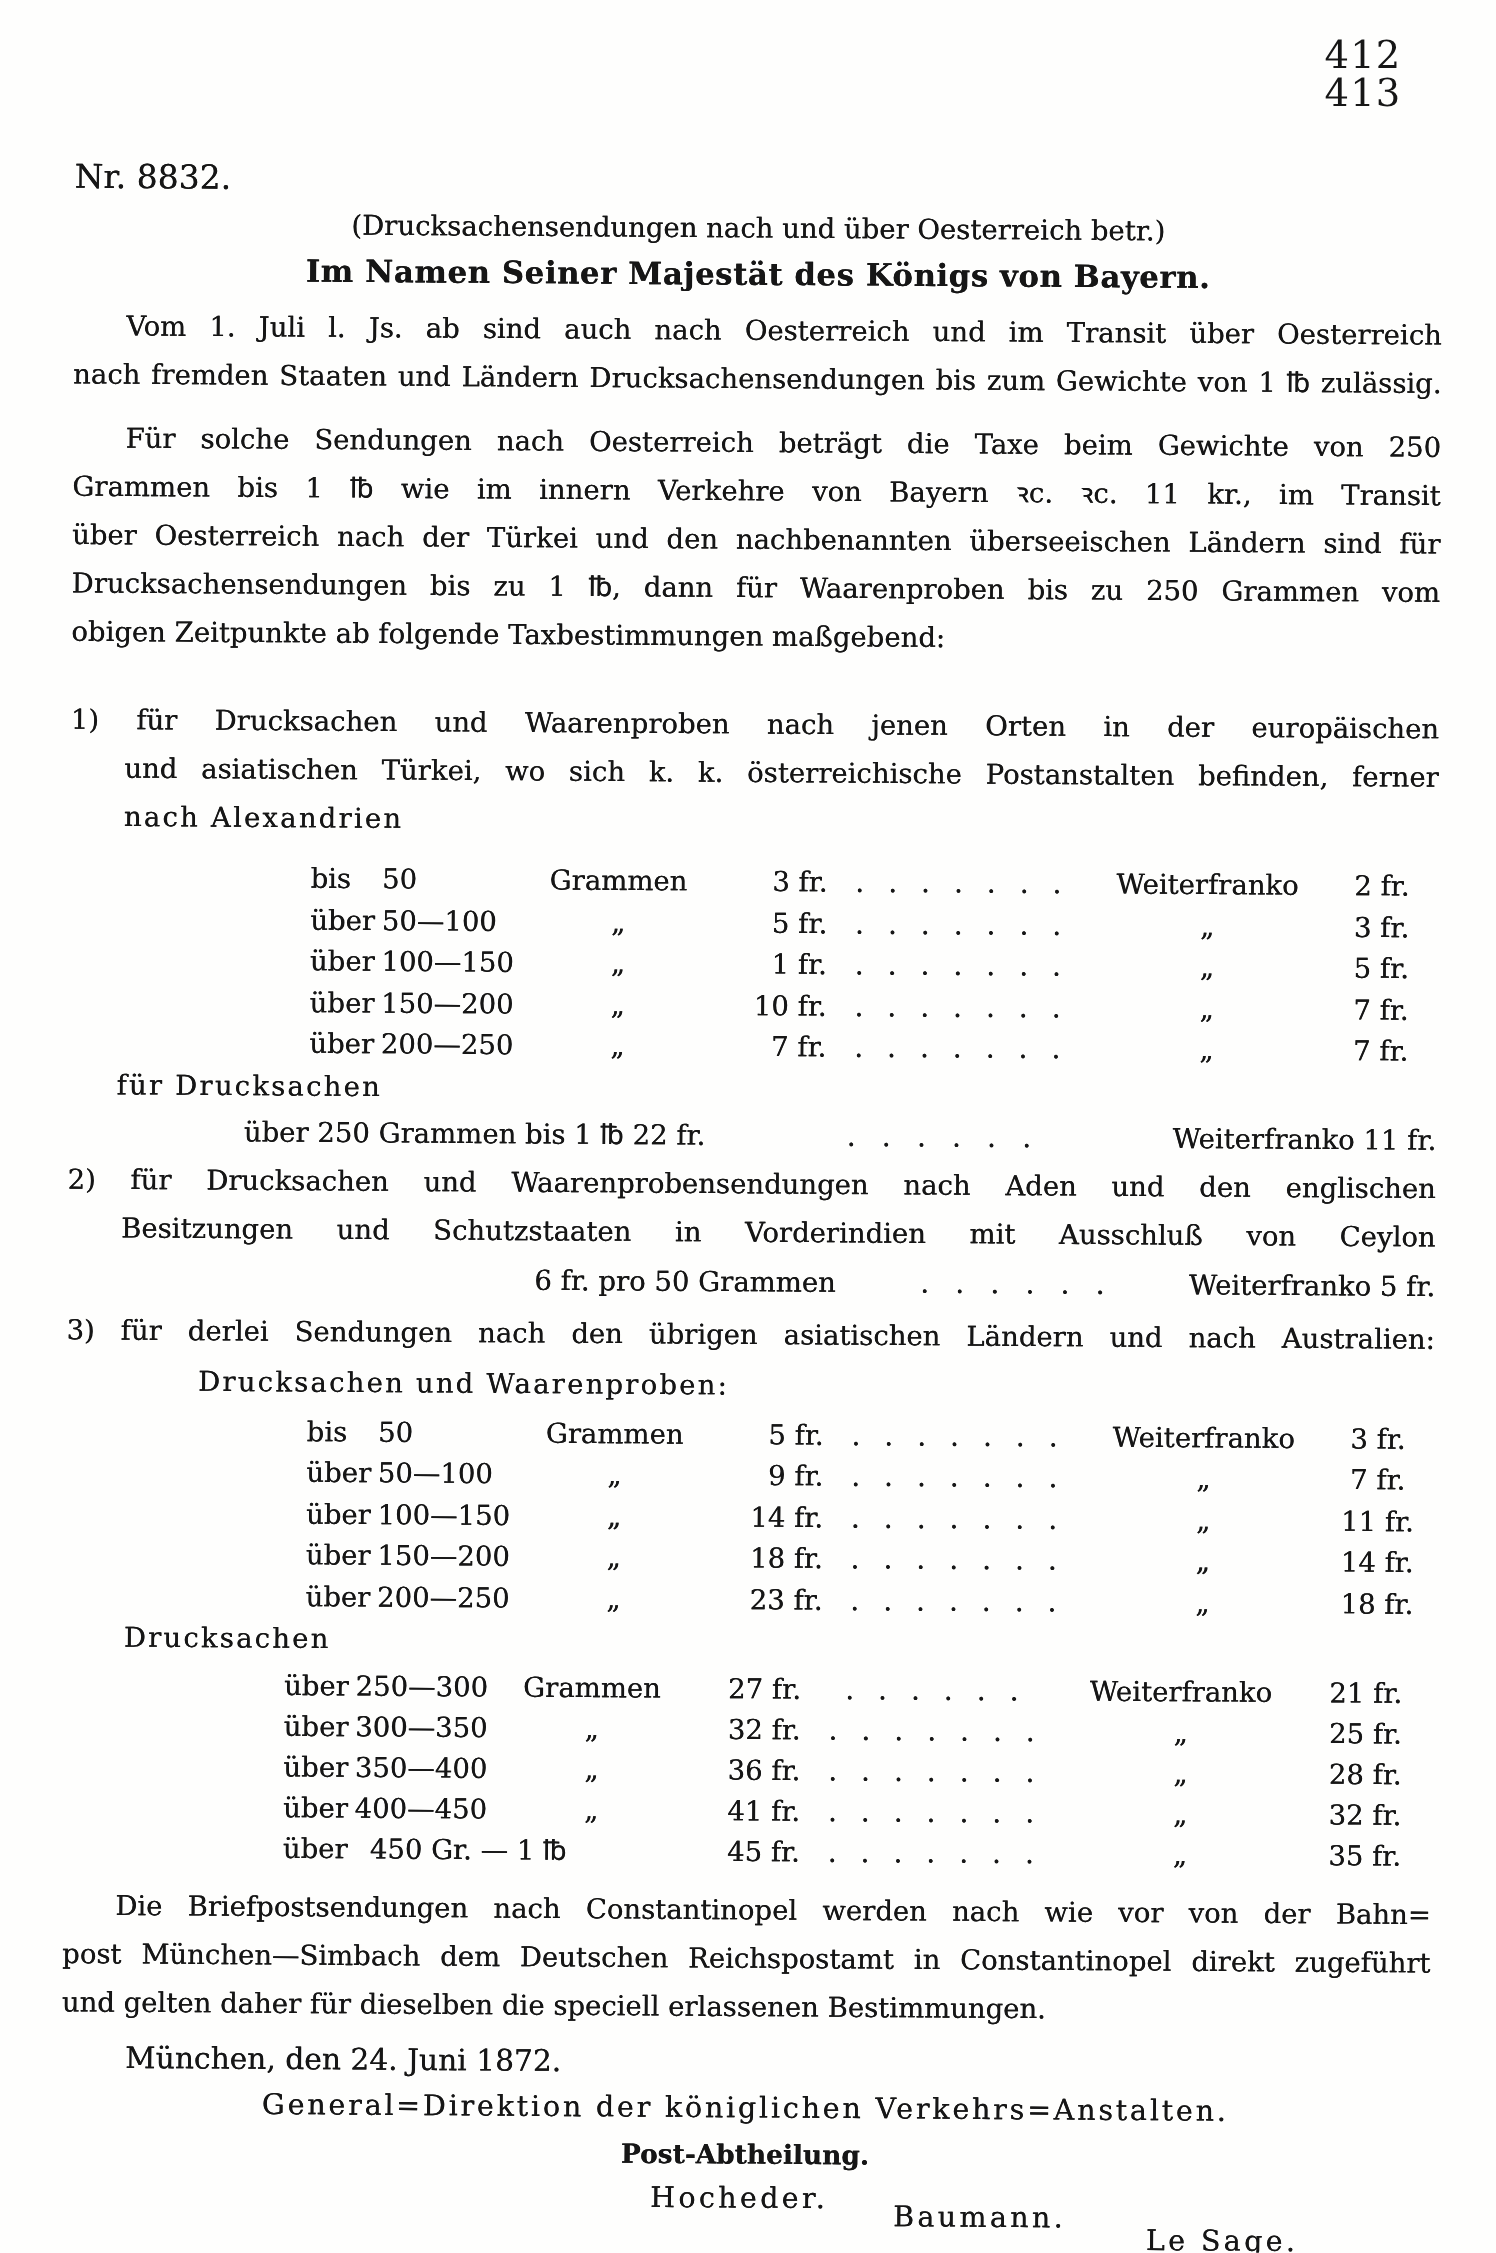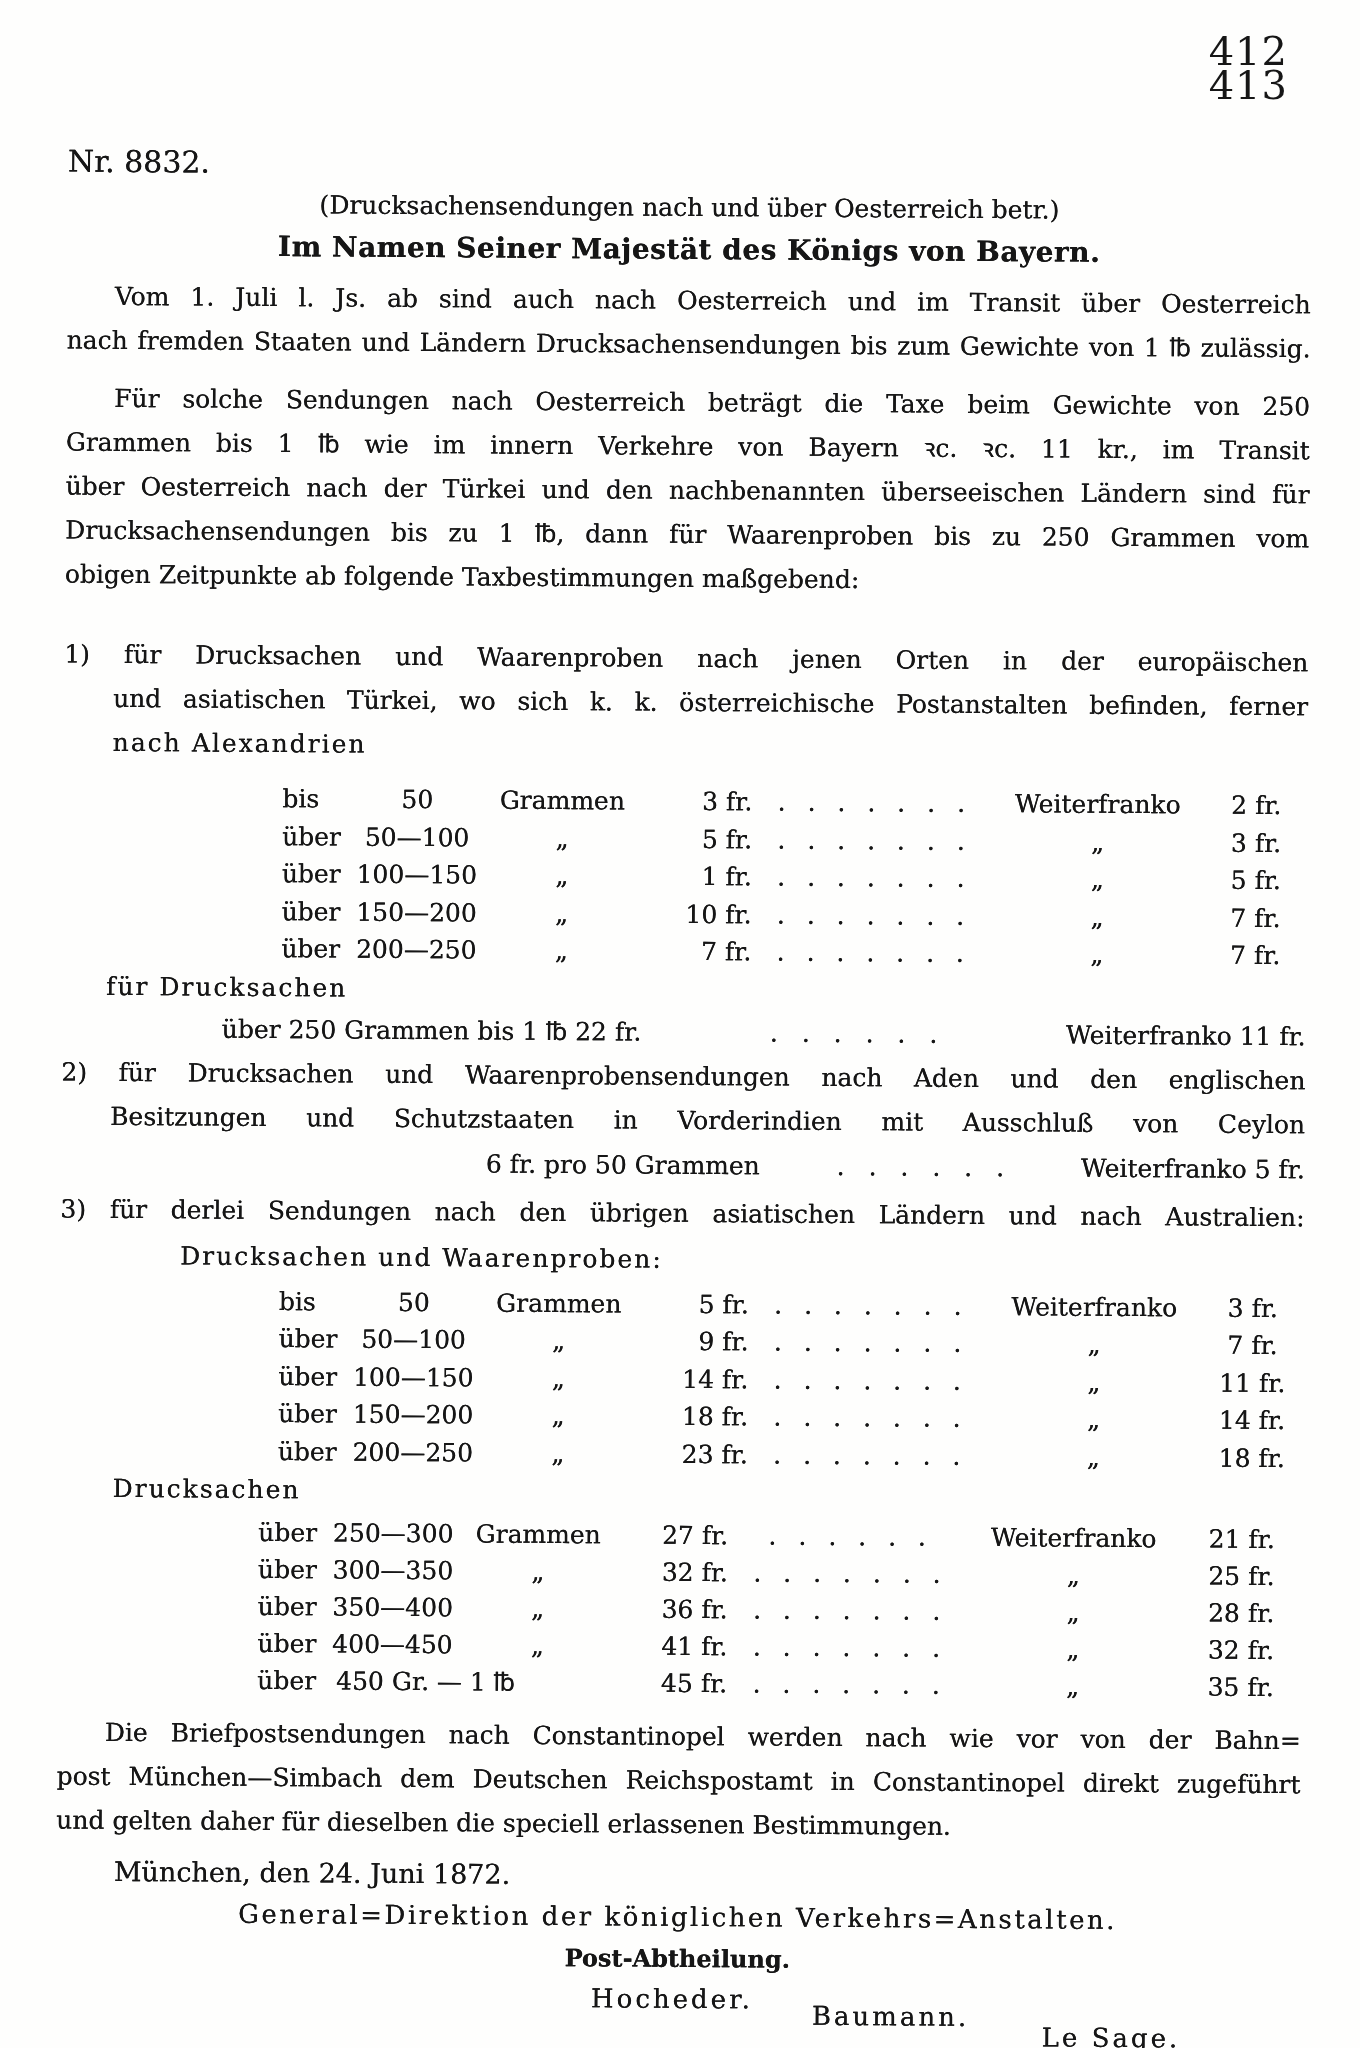--- a/index.html
+++ b/index.html
@@ -7,22 +7,22 @@
     position:relative;width:1360px;height:2048px;background:#fefefdff;
     overflow:hidden;color:#161616;
     font-family:"DejaVu Serif","Liberation Serif",serif;
   }
   .content{
     position:absolute;left:0;top:0;width:1244px;padding:0 50px 0 66px;
     transform:rotate(.4deg);transform-origin:30% 20%;
     text-shadow:.25px 0 0 currentColor;
   }
   .pagenos{
-    position:absolute;top:34px;right:72px;text-align:center;
-    font-size:40px;line-height:34px;letter-spacing:1px;
+    position:absolute;top:34px;right:86px;text-align:center;
+    font-size:35px;line-height:34px;letter-spacing:1px;
   }
   .nr{margin-top:146px;font-size:30px;line-height:36px;}
   .subject{margin-top:6px;text-align:center;font-size:25px;line-height:36px;}
   .proclaim{margin-top:5px;text-align:center;font-size:28px;line-height:38px;font-weight:bold;letter-spacing:.5px;}
   .jl{text-align:justify;text-align-last:justify;font-size:25px;line-height:44px;}
   .jl.short{text-align-last:auto;}
   .ind{text-indent:48px;}
   .cont{padding-left:49px;}
   .p1{margin-top:10px;}
   .p2{margin-top:14px;}
@@ -36,21 +36,21 @@
   .ttable.t3a{margin-top:8px;}
   .ttable.t3b{margin-top:7px;}
   .t1{margin-left:219px;}
   .t3a{margin-left:219px;}
   .t3b{margin-left:200px;}
   .t1 .trow,.t3a .trow{line-height:37.5px;}
   .t3b .trow{line-height:37px;}
   .trow{display:flex;font-size:25px;}
   .tc{display:inline-block;white-space:nowrap;}
   .c-prefix{width:65px;}
-  .c-range{width:140px;text-align:center;}
+  .c-range{width:140px;text-align:left;}
   .c-unit{width:150px;text-align:center;}
   .c-wide{width:290px;text-align:left;padding-left:14px;box-sizing:border-box;}
   .c-rate{width:115px;text-align:right;}
   .c-dots{width:238px;text-align:center;word-spacing:14px;overflow:hidden;}
   .c-flabel{width:215px;text-align:center;}
   .c-fval{flex:1;text-align:center;}
   
   .fd1{margin-top:3px;padding-left:44px;font-size:25px;line-height:34px;letter-spacing:2px;}
   .sub3{margin-top:6px;padding-left:120px;font-size:25px;line-height:36px;letter-spacing:2px;}
   .fd2{margin-top:3px;padding-left:54px;font-size:25px;line-height:34px;letter-spacing:2px;}

